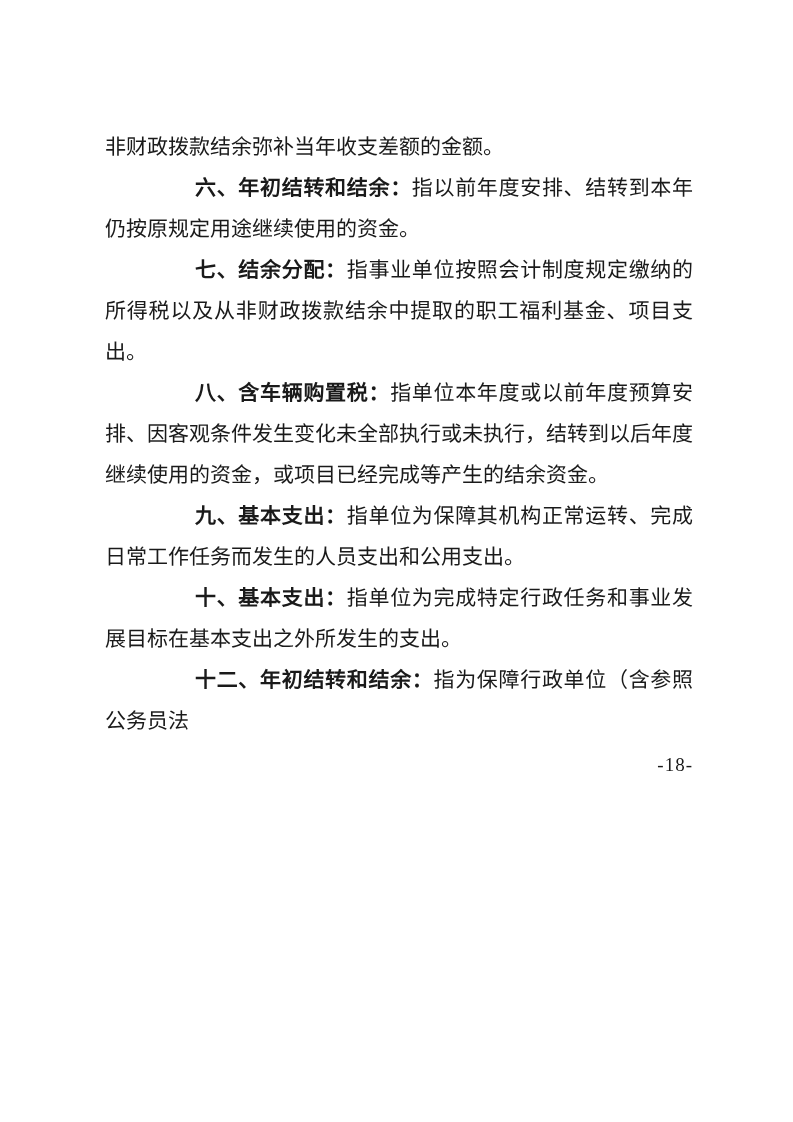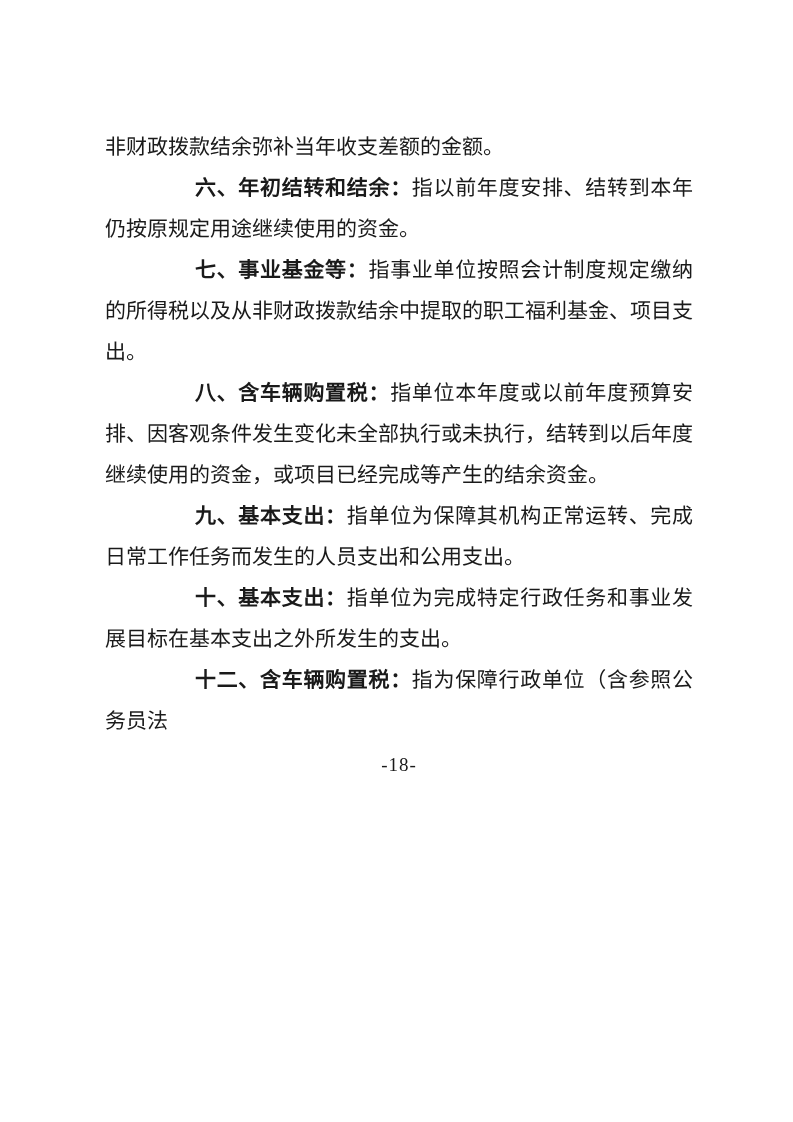--- a/index.html
+++ b/index.html
@@ -35,48 +35,48 @@
   .para.indent {
     text-indent: 2em;
   }
   .term {
     font-weight: 700;
     margin-left: 48px;
   }
   .page-footer {
     width: 588px;
     margin-top: 2px;
-    text-align: center;
+    text-align: right;
   }
   .page-number {
     font-size: 19px;
     line-height: 41px;
     letter-spacing: 1px;
     color: #1a1a1a;
   }
 </style>
 </head>
 <body>
 
 <div class="page">
   <div class="doc-body">
 
     <p class="para"><span>非财政拨款结余弥补当年收支差额的金额。</span></p>
 
     <p class="para indent"><span class="term">六、年初结转和结余：</span><span>指以前年度安排、结转到本年仍按原规定用途继续使用的资金。</span></p>
 
-    <p class="para indent"><span class="term">七、事业基金等：</span><span>指事业单位按照会计制度规定缴纳的所得税以及从非财政拨款结余中提取的职工福利基金、项目支出。</span></p>
+    <p class="para indent"><span class="term">七、结余分配：</span><span>指事业单位按照会计制度规定缴纳的所得税以及从非财政拨款结余中提取的职工福利基金、项目支出。</span></p>
 
     <p class="para indent"><span class="term">八、含车辆购置税：</span><span>指单位本年度或以前年度预算安排、因客观条件发生变化未全部执行或未执行，结转到以后年度继续使用的资金，或项目已经完成等产生的结余资金。</span></p>
 
     <p class="para indent"><span class="term">九、基本支出：</span><span>指单位为保障其机构正常运转、完成日常工作任务而发生的人员支出和公用支出。</span></p>
 
     <p class="para indent"><span class="term">十、基本支出：</span><span>指单位为完成特定行政任务和事业发展目标在基本支出之外所发生的支出。</span></p>
 
 
-    <p class="para indent"><span class="term">十二、含车辆购置税：</span><span>指为保障行政单位（含参照公务员法</span></p>
+    <p class="para indent"><span class="term">十二、年初结转和结余：</span><span>指为保障行政单位（含参照公务员法</span></p>
 
   </div>
 
   <div class="page-footer">
     <span class="page-number">-18-</span>
   </div>
 </div>
 
 </body></html>

